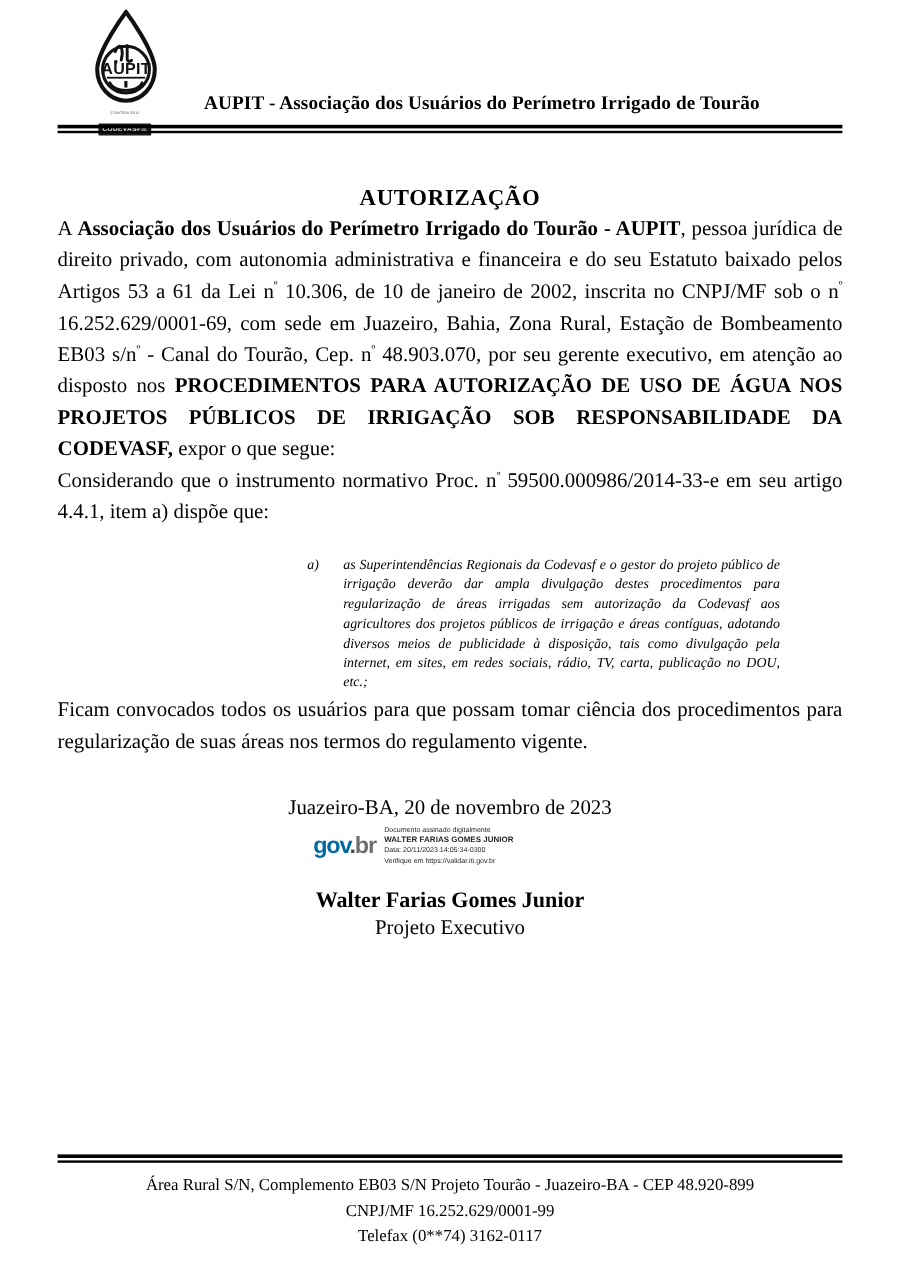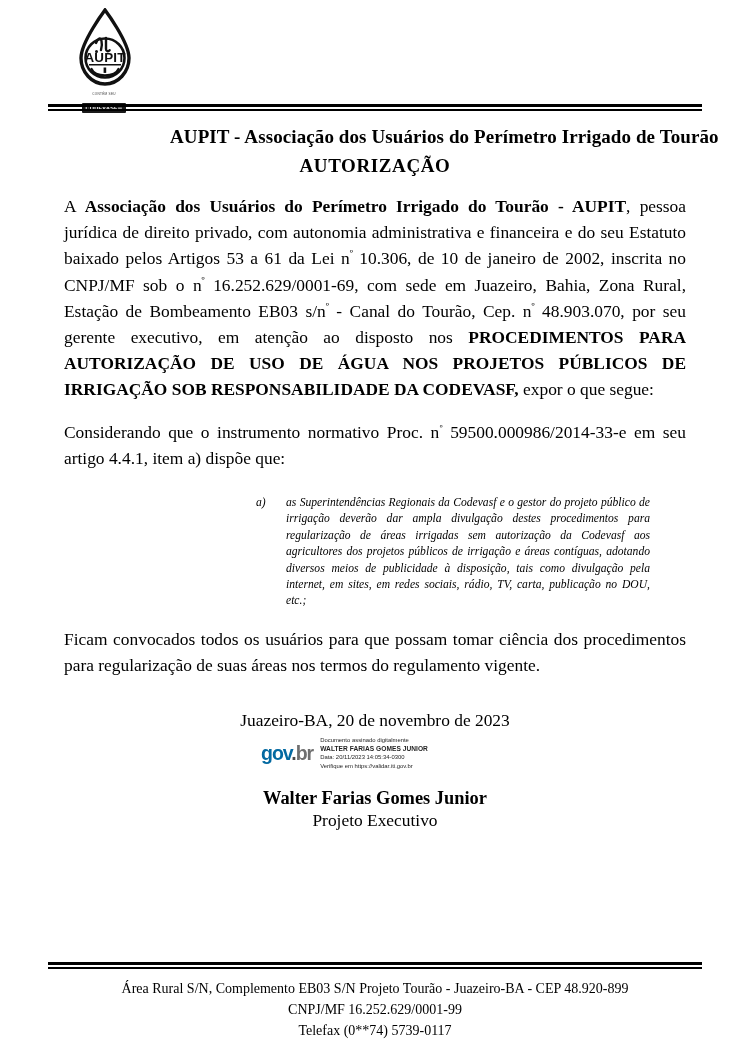--- a/index.html
+++ b/index.html
@@ -80,24 +80,23 @@
     font-size: 5px;
   }
 
   .header-title {
     position: absolute;
     left: 122px;
     top: 78px;
     right: 0;
     font-family: "Liberation Serif", serif;
     font-weight: bold;
-    font-size: 19px;
+    font-size: 16px;
     letter-spacing: .1px;
     white-space: nowrap;
-    margin-top: 48px;
   }
 
   .rule-double {
     position: absolute;
     left: 0;
     right: 0;
     height: 7px;
   }
   .rule-double .bar-top {
     position: absolute;
@@ -120,21 +119,21 @@
     font-weight: bold;
     font-size: 19px;
     letter-spacing: .6px;
     margin-top: 43px;
   }
 
   p.body-par {
     font-size: 17.4px;
     line-height: 26.2px;
     text-align: justify;
-    margin: 16px;
+    margin: 0;
     hyphens: none;
   }
 
   .par-main { margin-top: 52px; }
   .par-considerando { margin-top: 22px; }
   .par-ficam { margin-top: 33px; }
 
   b.strong { font-weight: bold; }
 
   sup.ord {
@@ -300,16 +299,16 @@
   <div class="sign-name">Walter Farias Gomes Junior</div>
   <div class="sign-role">Projeto Executivo</div>
 
   <div class="footer">
     <div class="rule-double">
       <div class="bar-top"></div>
       <div class="bar-bot"></div>
     </div>
     <div class="footer-line">Área Rural S/N, Complemento EB03 S/N Projeto Tourão - Juazeiro-BA - CEP 48.920-899</div>
     <div class="footer-line">CNPJ/MF 16.252.629/0001-99</div>
-    <div class="footer-line">Telefax (0**74) 5739-0117</div>
+    <div class="footer-line">Telefax (0**74) 3162-0117</div>
   </div>
 
 </div>
 
 </body></html>

